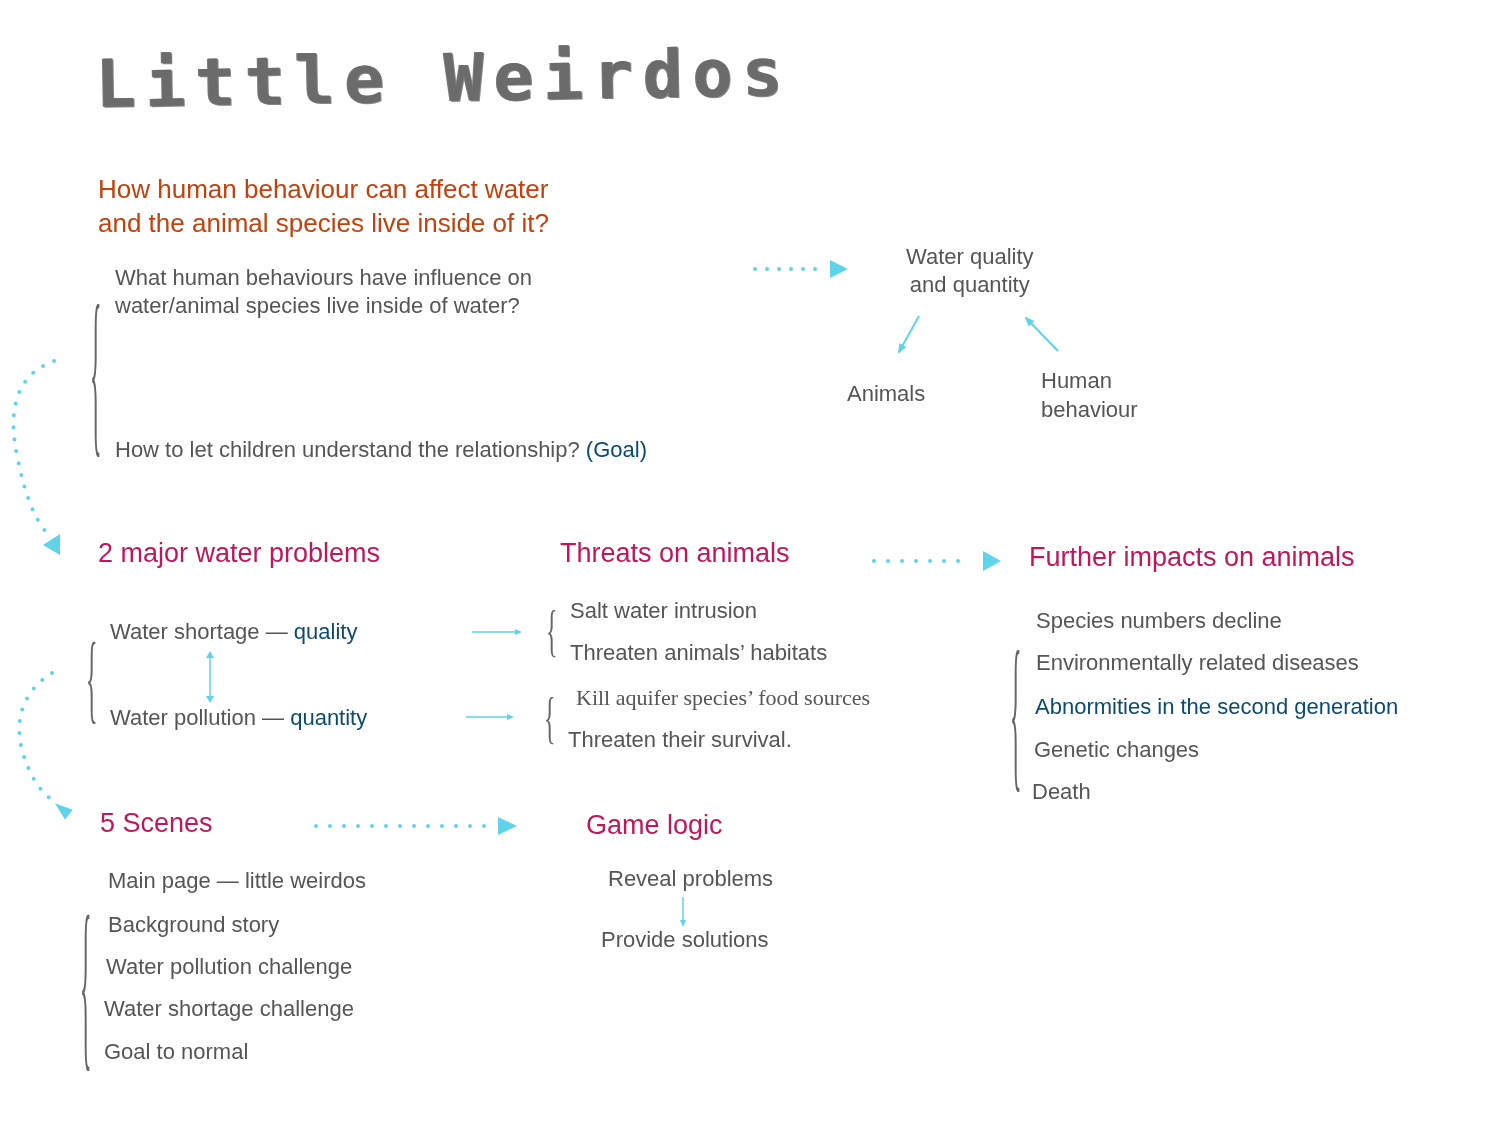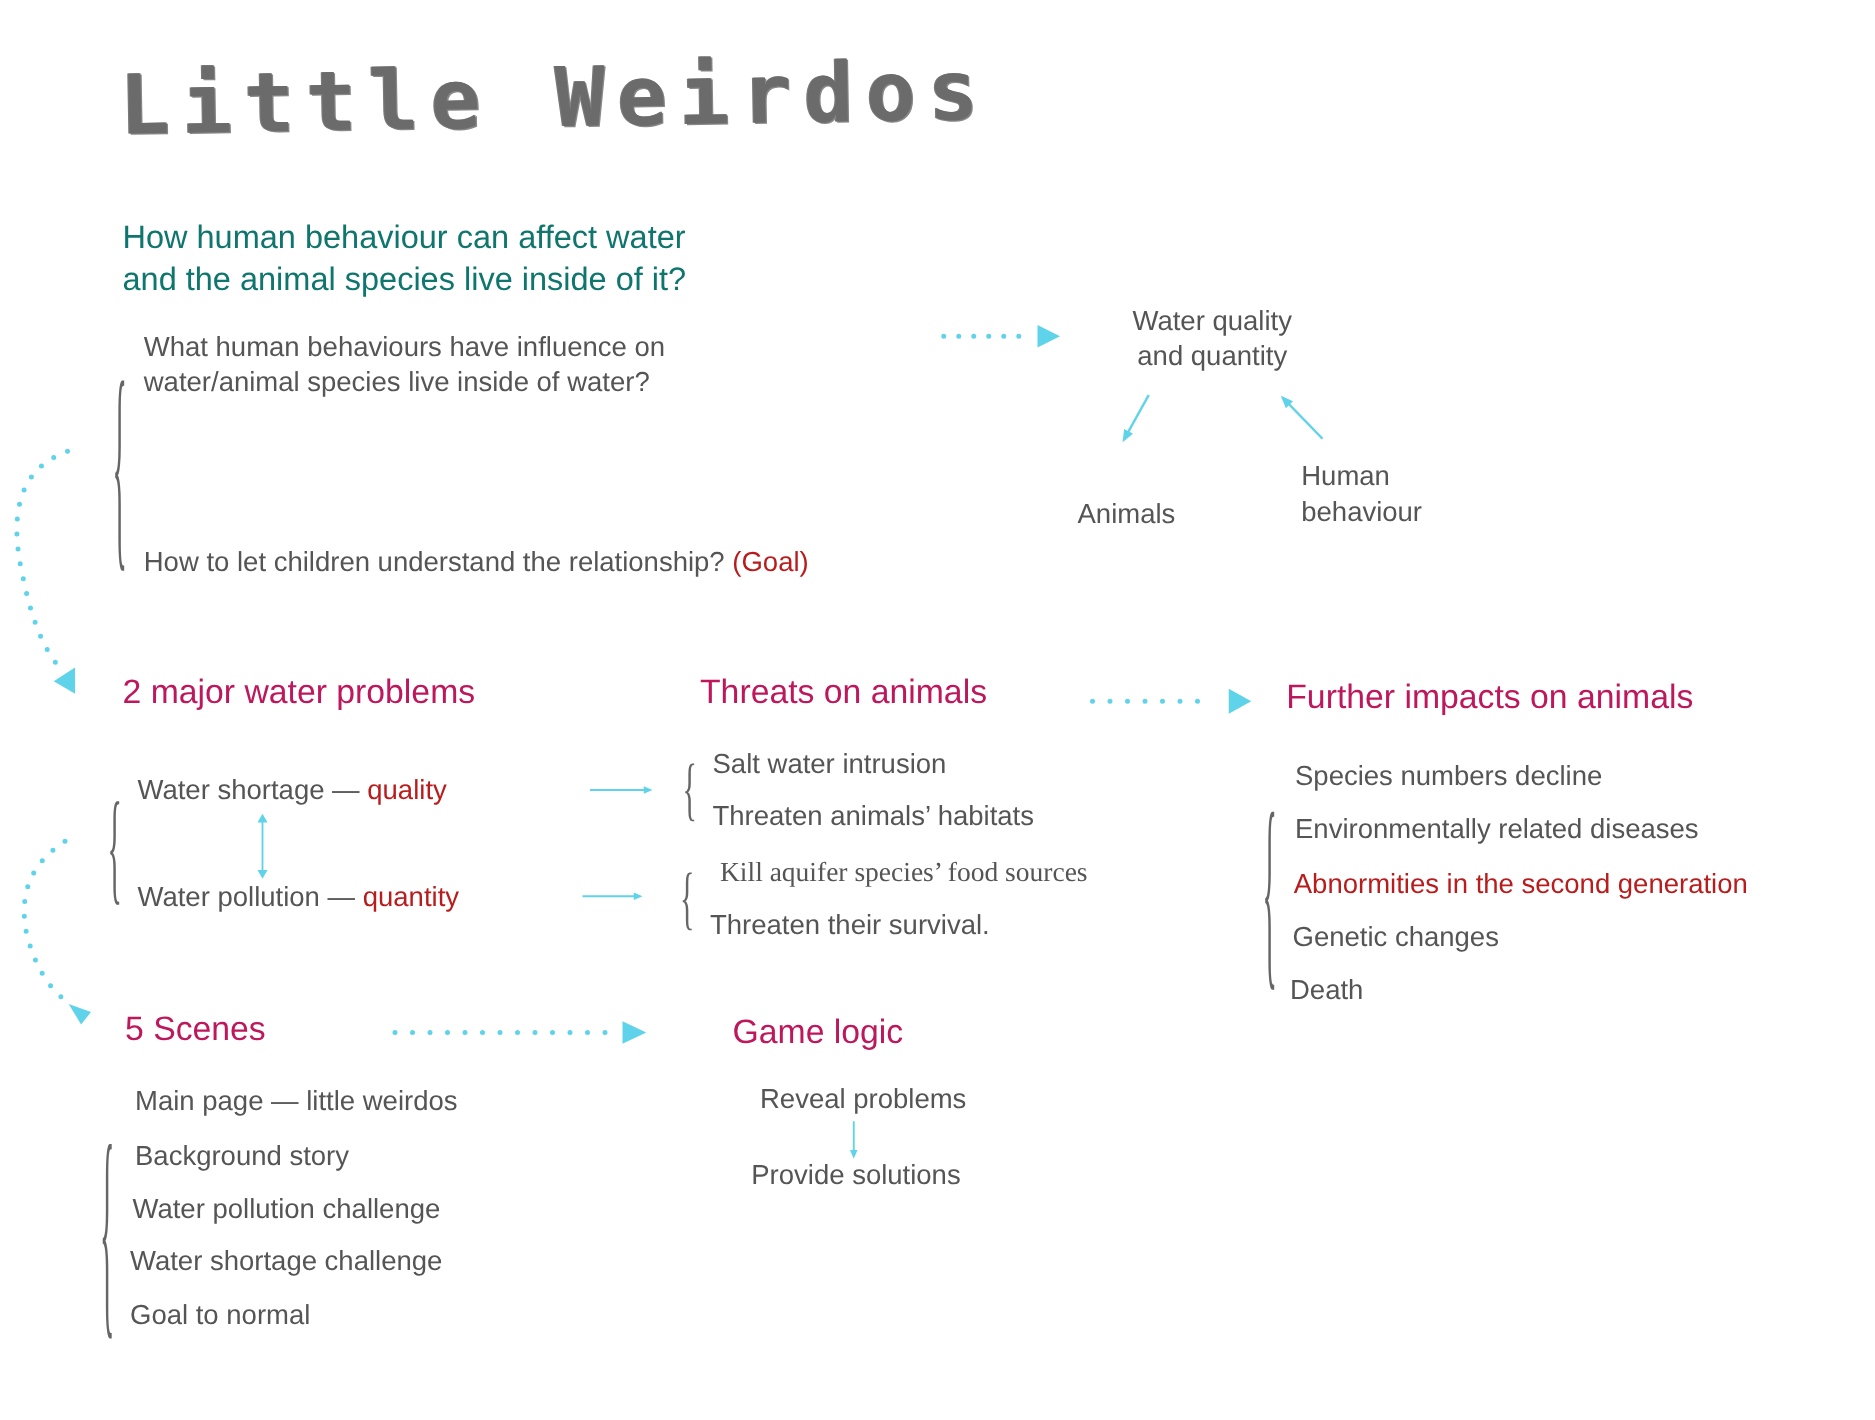--- a/index.html
+++ b/index.html
@@ -2,24 +2,24 @@
 <html><head>
 <meta charset="utf-8">
 <style>
   html, body { margin: 0; padding: 0; background: #ffffff; }
   body { width: 1500px; height: 1136px; position: relative; overflow: hidden;
          font-family: "DejaVu Sans", sans-serif; color: #555555; }
   .abs { position: absolute; white-space: nowrap; }
   .title { left: 96px; top: 40px; font-family: "DejaVu Sans Mono", monospace; font-weight: bold;
            font-size: 66px; color: #6b6b6b; letter-spacing: 10px; transform: rotate(-1deg);
            text-shadow: 1px 1px 0 #888, -1px 0 0 #7a7a7a; }
-  .q-main { left: 98px; top: 172px; font-size: 26px; line-height: 34px; color: #0f766e; white-space: normal; width: 620px; font-family: "Liberation Sans", sans-serif; }
+  .q-main { left: 98px; top: 172px; font-size: 26px; line-height: 34px; color: #c2410c; white-space: normal; width: 620px; font-family: "Liberation Sans", sans-serif; }
   .body-text { font-family: "Liberation Sans", sans-serif; font-size: 22px; color: #555; }
   .head-text { font-family: "Liberation Sans", sans-serif; font-size: 27px; color: #be185d; }
-  .accent { color: #b91c1c; }
+  .accent { color: #0c4a6e; }
   .brace { position: absolute; font-family: "Liberation Serif", serif; color: #666; transform-origin: left top; }
   svg { position: absolute; left: 0; top: 0; overflow: visible; }
 </style>
 </head>
 <body>
 
 <div class="abs title">Little Weirdos</div>
 
 <div class="abs q-main">
   <div>How human behaviour can affect water</div>
@@ -35,21 +35,21 @@
 </div>
 <div class="abs body-text" style="left:115px;top:437px;">
   <span>How to let children understand the relationship?</span>
   <span class="accent">(Goal)</span>
 </div>
 
 <div class="abs body-text" style="left:906px;top:243px;line-height:28px;text-align:center;">
   <div>Water quality</div>
   <div>and quantity</div>
 </div>
-<div class="abs body-text" style="left:847px;top:398px;margin-left:15px;">Animals</div>
+<div class="abs body-text" style="left:847px;top:381px;">Animals</div>
 <div class="abs body-text" style="left:1041px;top:366px;line-height:29px;">
   <div>Human</div>
   <div>behaviour</div>
 </div>
 
 <div class="abs head-text" style="left:98px;top:538px;">2 major water problems</div>
 <div class="brace" style="left:86px;top:618px;font-size:40px;transform:scaleY(2.5) scaleX(0.6);">{</div>
 <div class="abs body-text" style="left:110px;top:619px;">
   <span>Water shortage —</span>
   <span class="accent">quality</span>

